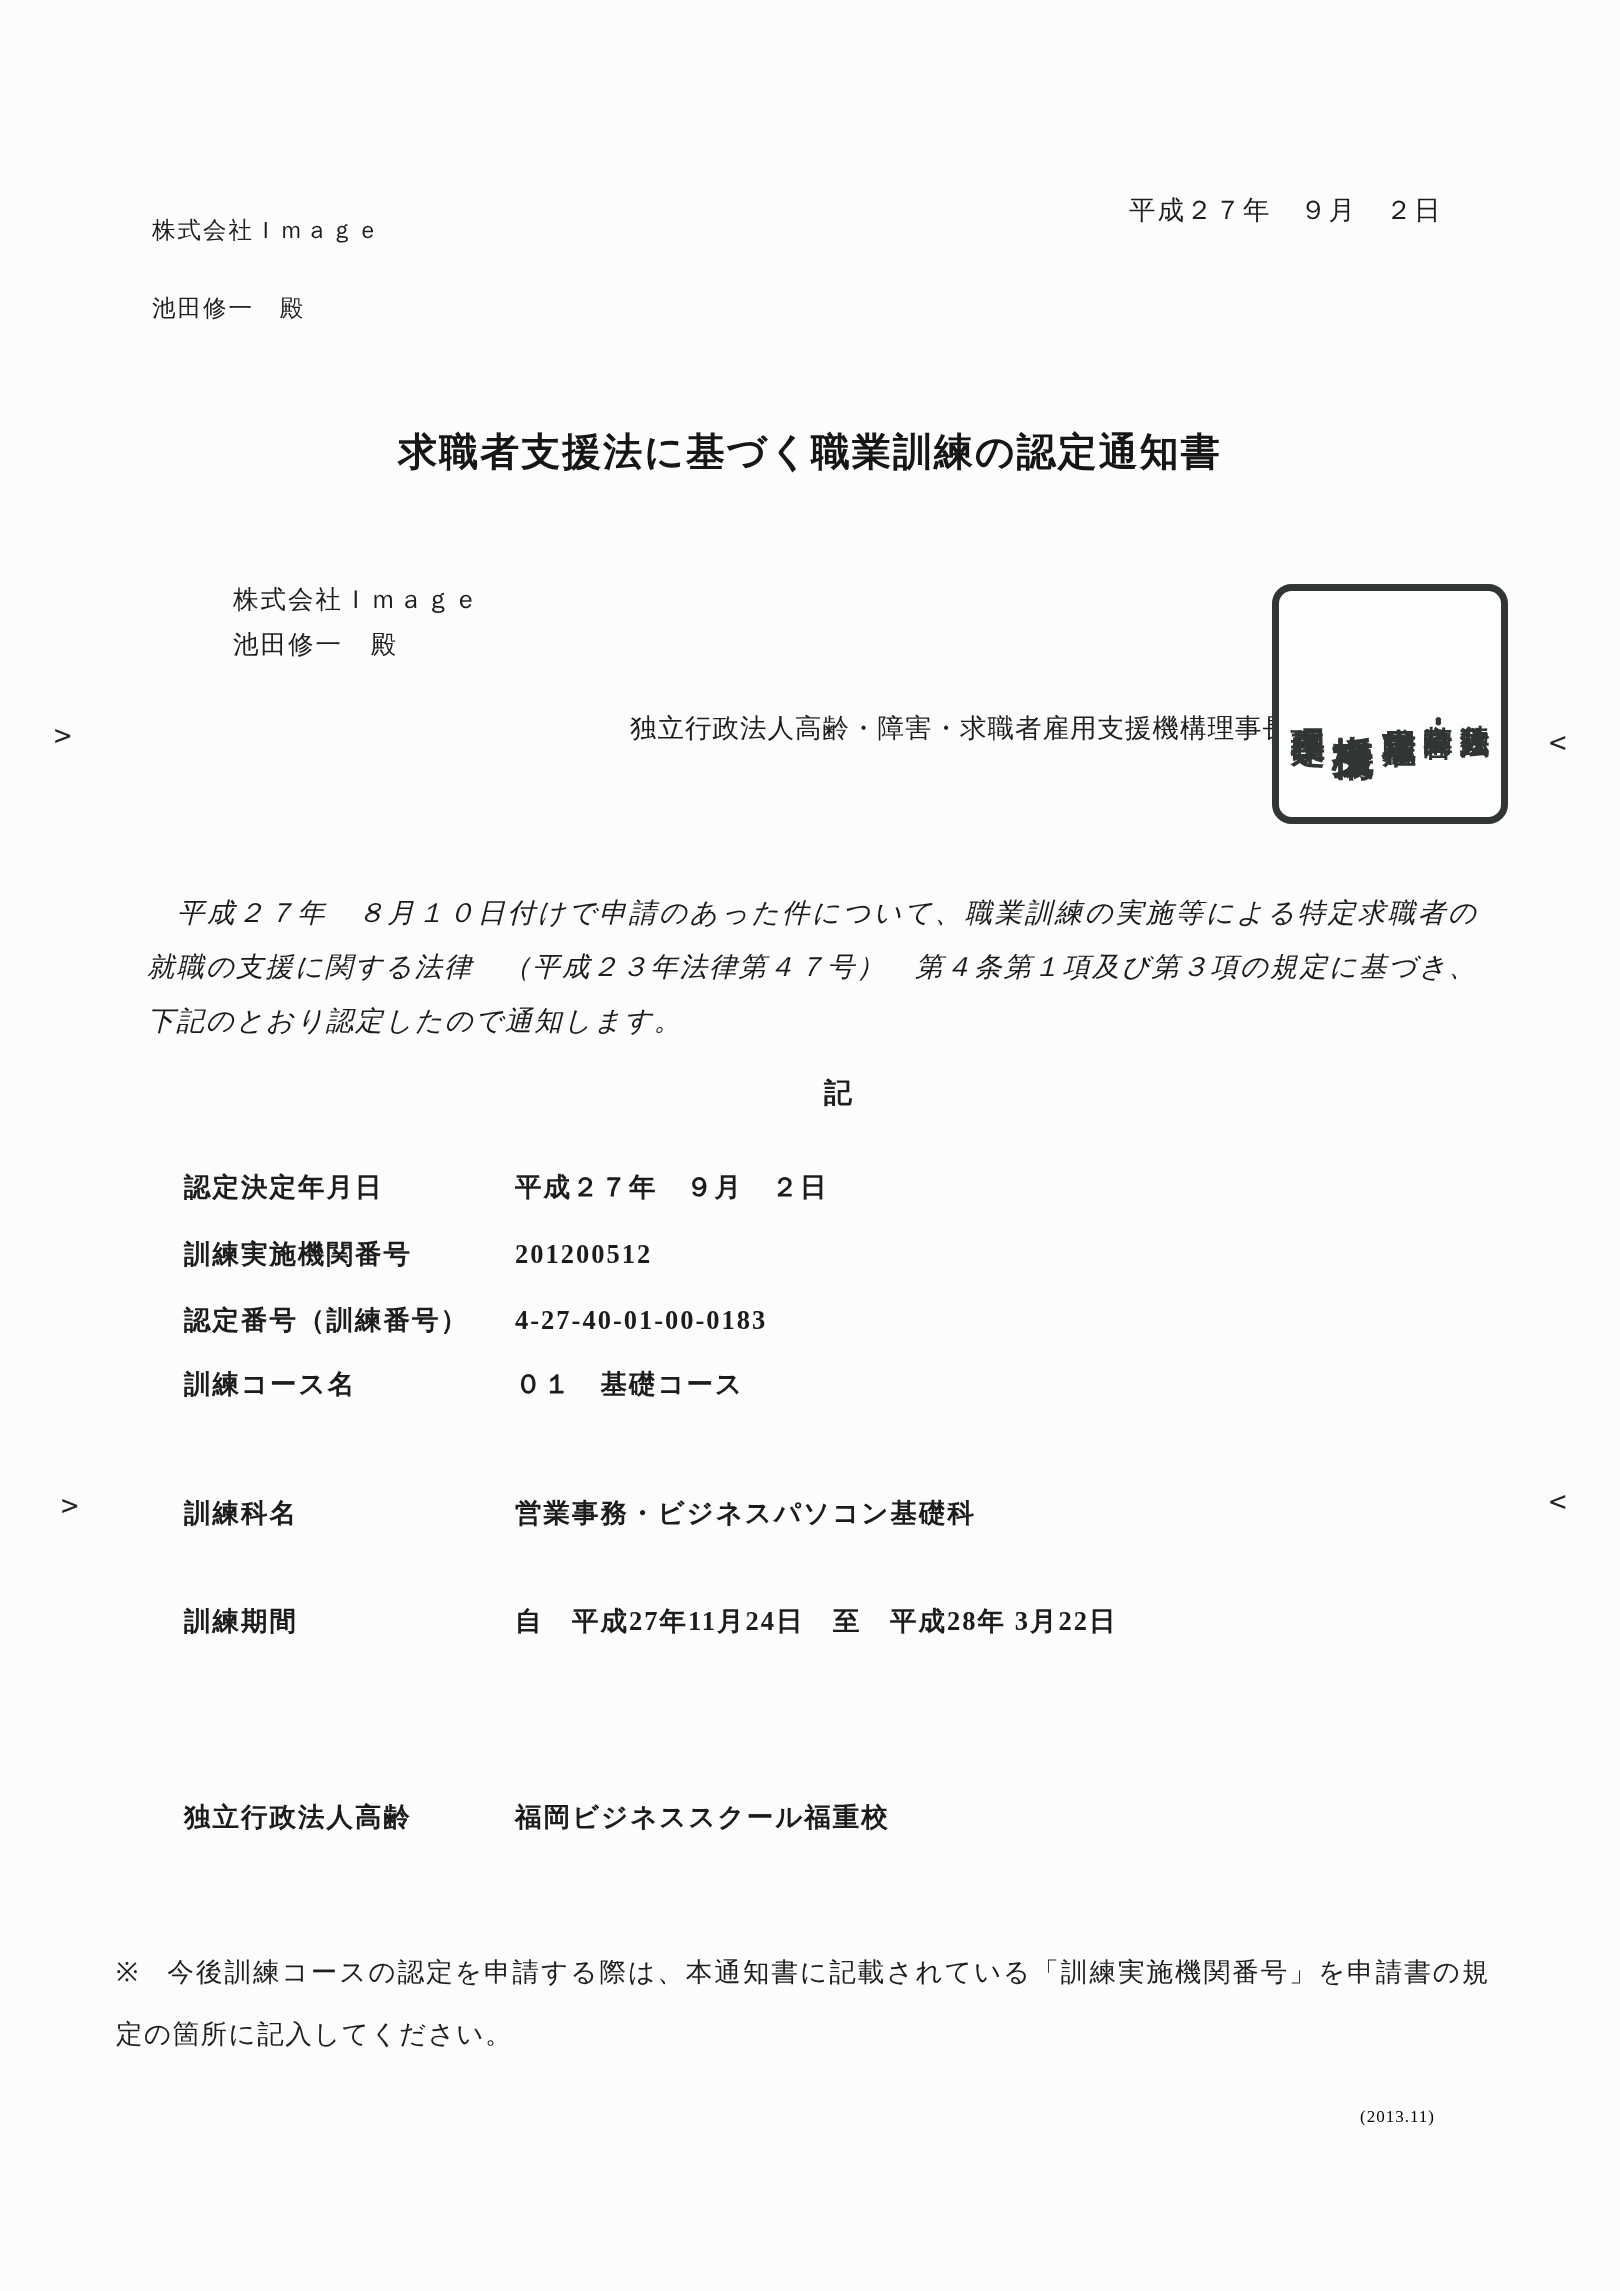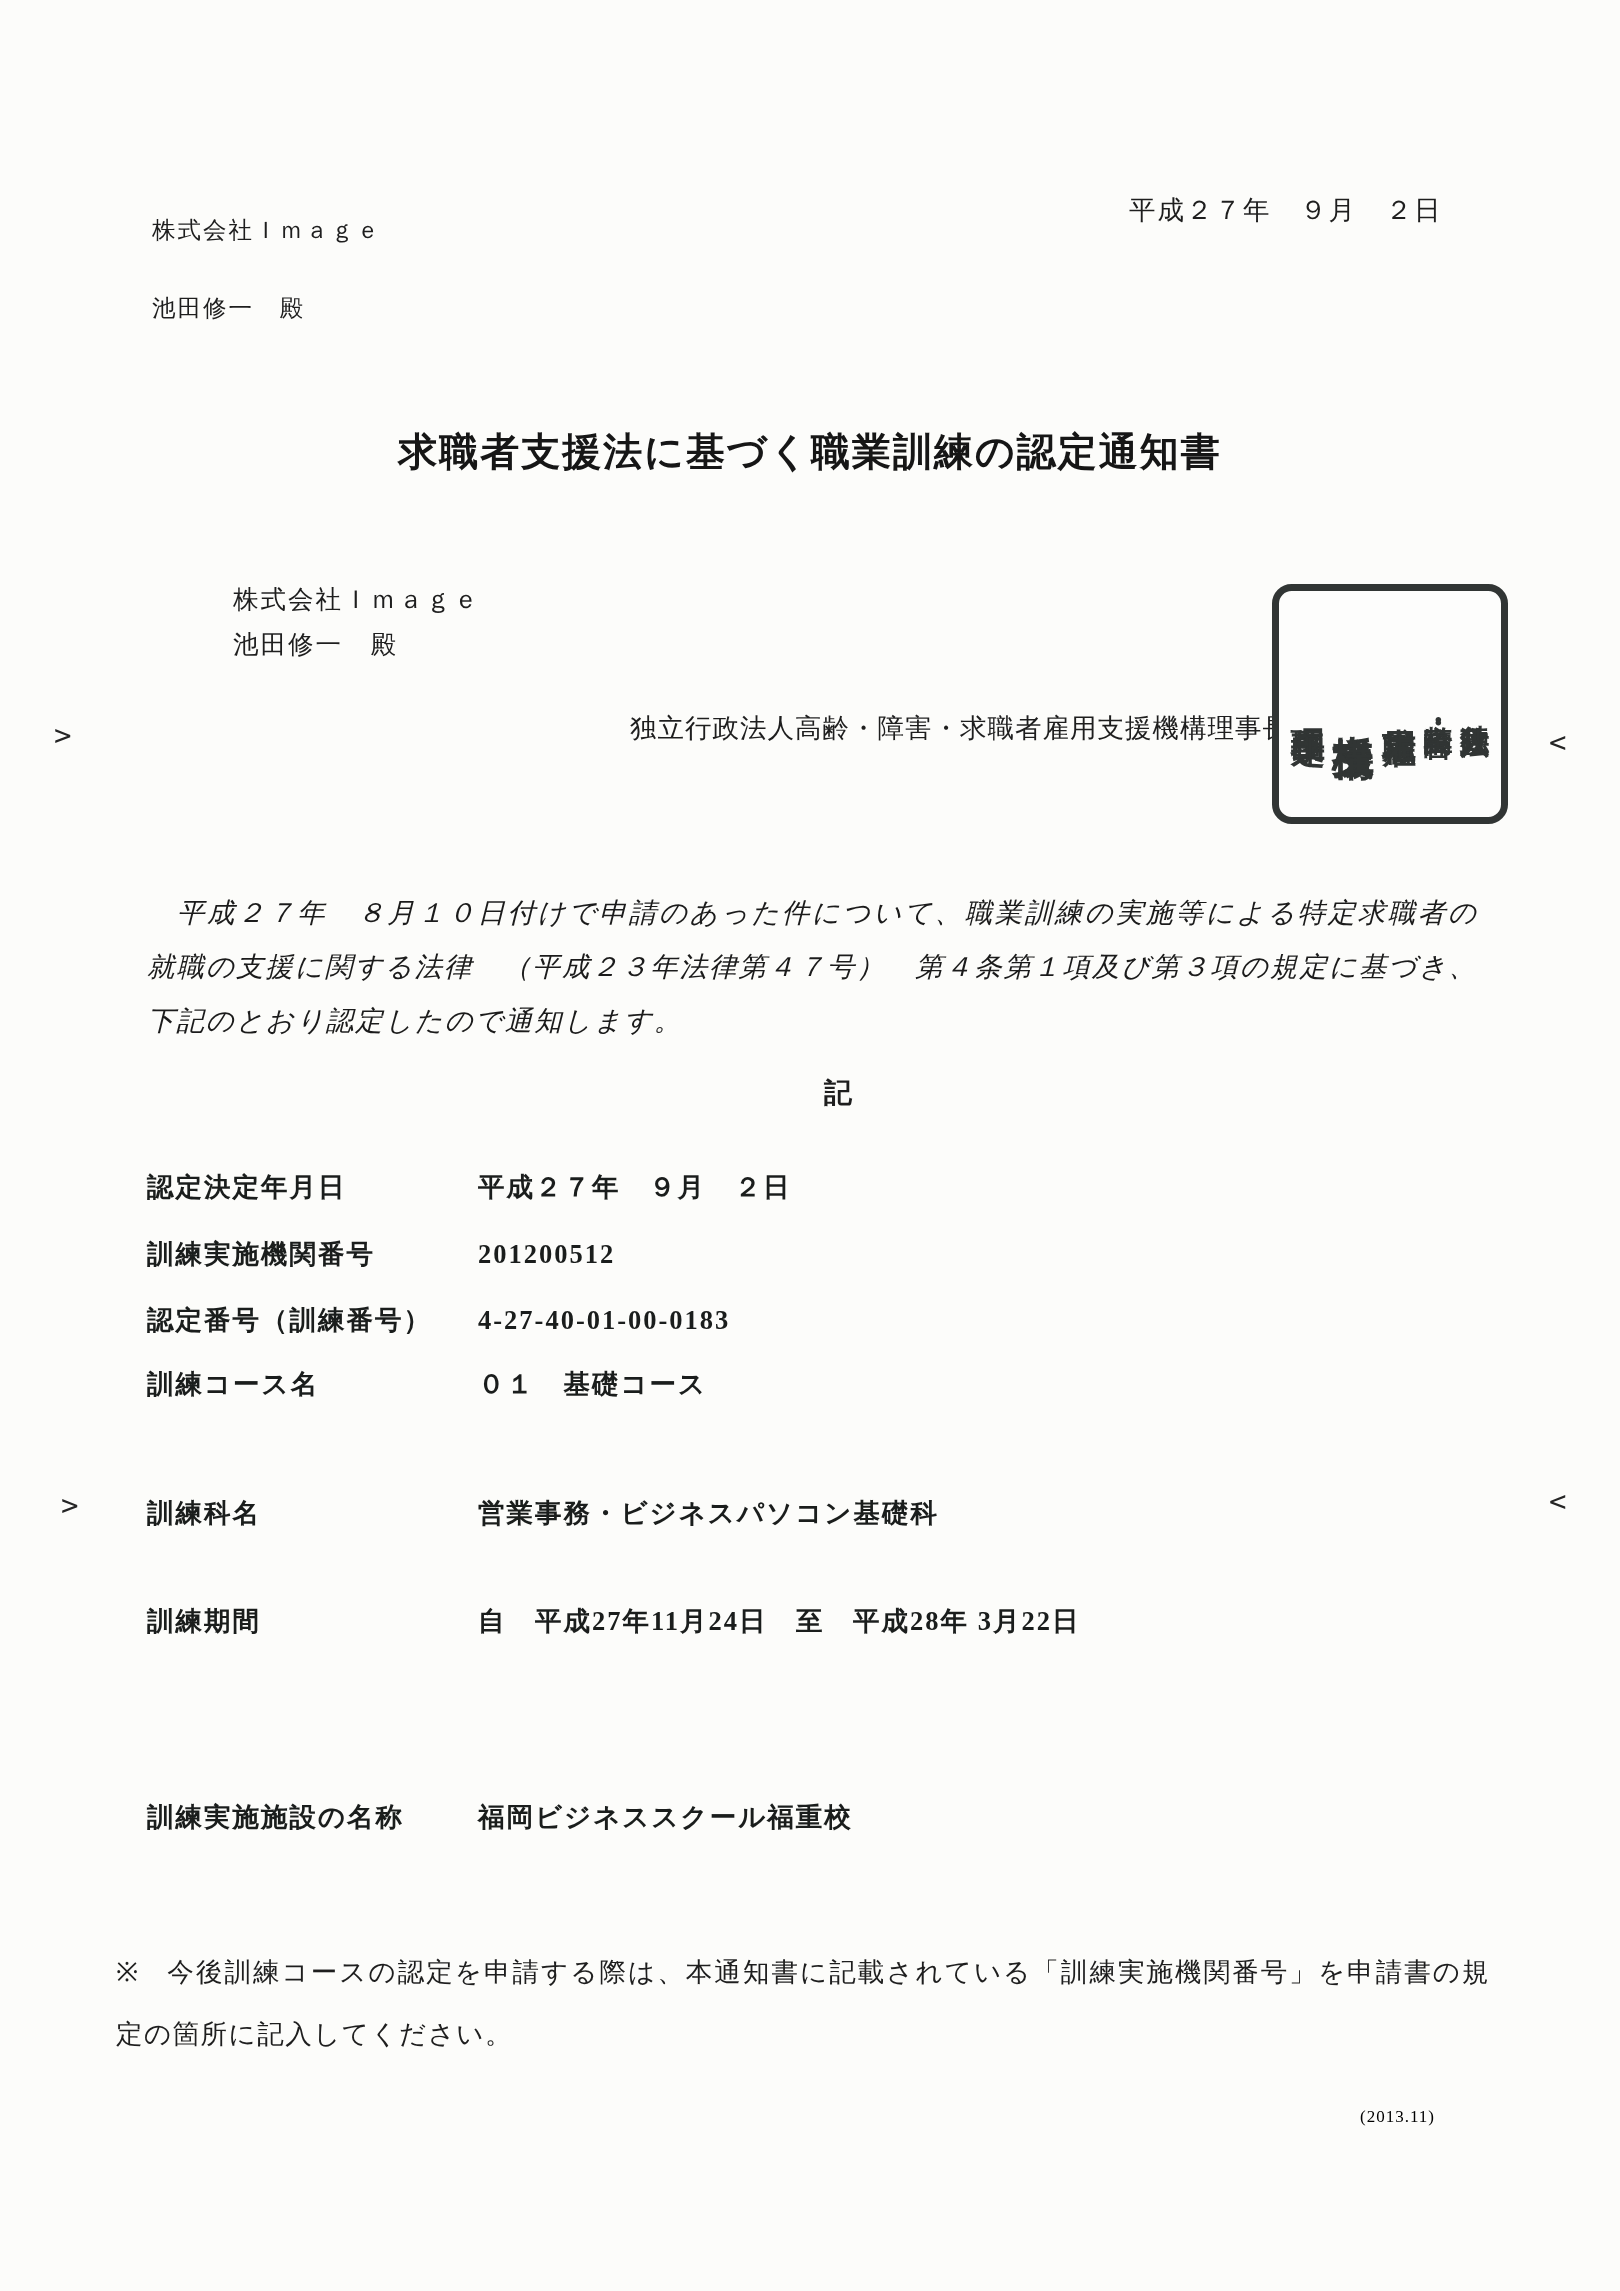--- a/index.html
+++ b/index.html
@@ -59,21 +59,21 @@
     font-size:27.4px; line-height:54px; letter-spacing:2px;
     text-align:justify; white-space:normal;
     color:#1b1b1b;
     font-style:italic;
   }
   .ki { left:0; right:0; top:1074px; text-align:center;
         font-size:28px; font-weight:700; letter-spacing:2px;
         transform:translateX(29px); }
 
   .field-row { position:absolute; left:147px; font-size:26.5px; }
-  .field-label { display:inline-block; width:331px; font-weight:700; letter-spacing:2px; color:#1a1d1c; }
+  .field-label { display:inline-block; width:331px; font-weight:700; letter-spacing:2px; color:#1a1d1c;margin-left:37px; }
   .field-value { font-weight:600; letter-spacing:2px; color:#1a1d1c; }
 
   .note {
     position:absolute; left:116px; top:1941px; width:1374px;
     font-size:26.5px; line-height:62px; letter-spacing:1.5px;
     text-align:justify; white-space:normal;
   }
   .note .marker { letter-spacing:0; }
   .footer-version { left:1360px; top:2107px; font-size:17px; letter-spacing:1px; color:#000000; }
 
@@ -129,21 +129,21 @@
   <div class="field-row" style="top:1366px">
     <span class="field-label">訓練コース名</span><span class="field-value">０１　基礎コース</span>
   </div>
   <div class="field-row" style="top:1495px">
     <span class="field-label">訓練科名</span><span class="field-value">営業事務・ビジネスパソコン基礎科</span>
   </div>
   <div class="field-row" style="top:1603px">
     <span class="field-label">訓練期間</span><span class="field-value">自　平成27年11月24日　至　平成28年 3月22日</span>
   </div>
   <div class="field-row" style="top:1799px">
-    <span class="field-label">訓練実施施設の名称</span><span class="field-value">福岡ビジネススクール福重校</span>
+    <span class="field-label">独立行政法人高齢</span><span class="field-value">福岡ビジネススクール福重校</span>
   </div>
 
   <div class="note"><span class="marker">※</span><span>　今後訓練コースの認定を申請する際は、本通知書に記載されている「訓練実施機関番号」を申請書の規定の箇所に記入してください。</span></div>
 
   <div class="abs footer-version">(2013.11)</div>
 
 </div>
 
 
 </body></html>

